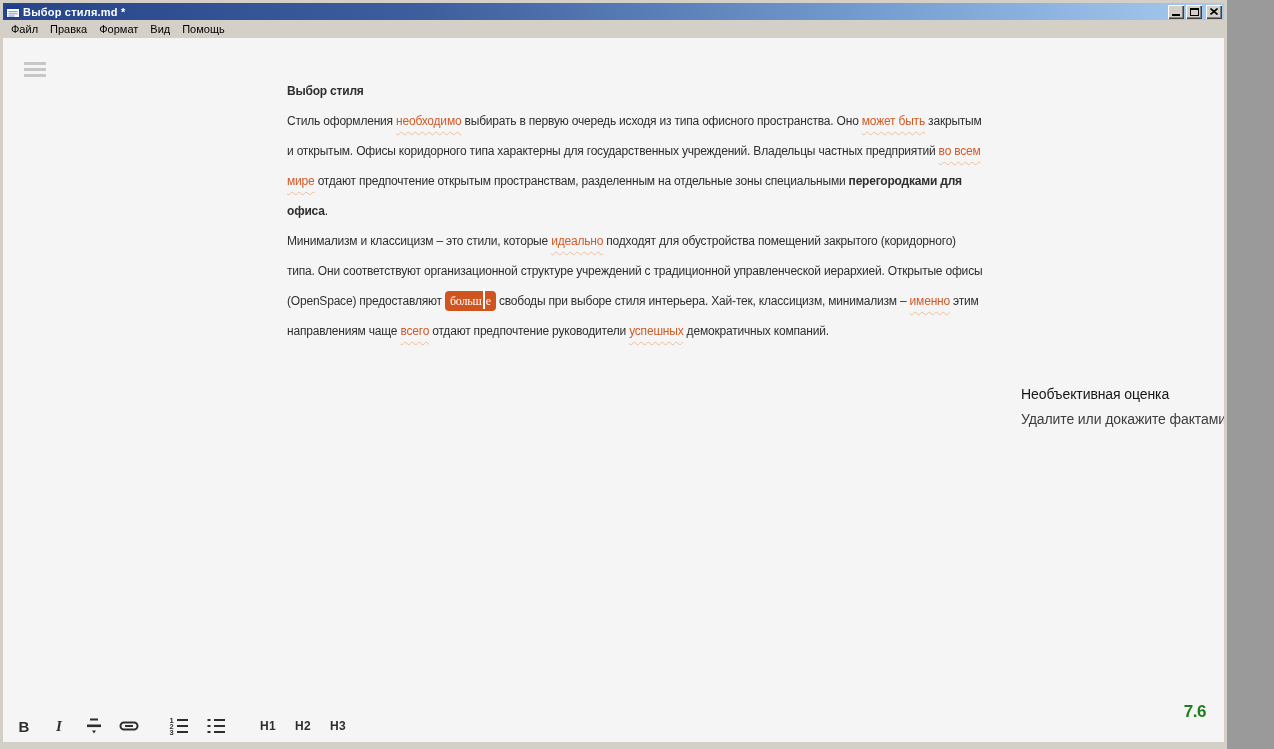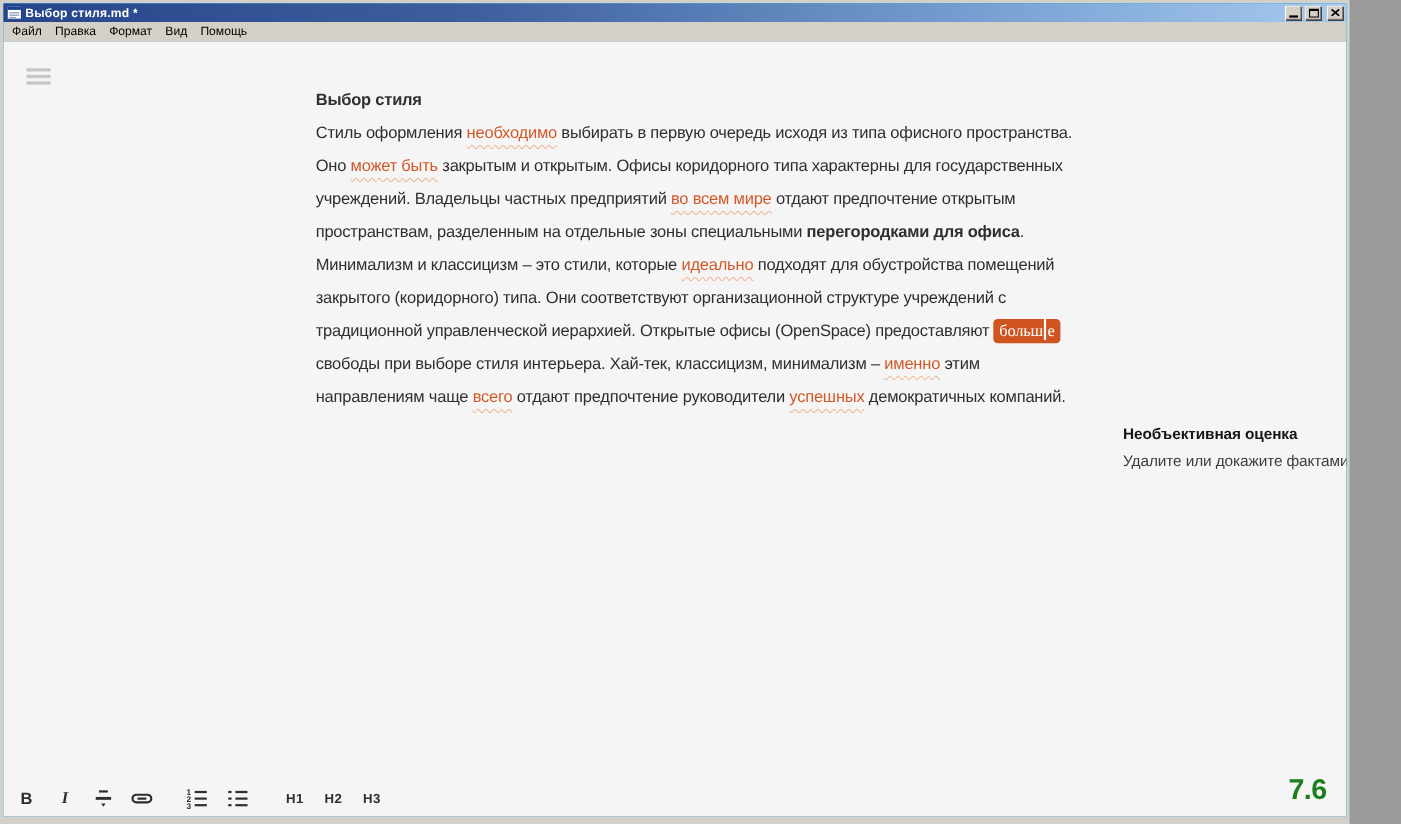--- a/index.html
+++ b/index.html
@@ -35,52 +35,52 @@
   }
   .menu-item{padding:2px 6px;cursor:default;}
   
   .content{position:absolute;top:35px;left:0;right:0;bottom:0;background:#f6f5f6;}
   .hamburger{position:absolute;left:21px;top:24px;width:22px;height:15px;
     display:flex;flex-direction:column;justify-content:space-between;cursor:pointer;background:none;border:none;padding:0;}
   .hamburger i{display:block;height:3px;background:#c7c7c7;}
   
   .editor{
     position:absolute;left:284px;top:38px;width:698px;
-    font-size:15px;line-height:30px;letter-spacing:-0.2px;color:#2f2f2f;cursor:text;
+    font-size:12px;line-height:30px;letter-spacing:-0.2px;color:#2f2f2f;cursor:text;
   }
   .editor p{margin:0;}
   .editor .b{font-weight:700;}
   .editor .mark{
     color:#d05a28;
     text-decoration:underline;text-decoration-style:wavy;
     text-decoration-color:#ecbd9d;text-decoration-thickness:1px;text-underline-offset:6px;
     cursor:pointer;
   }
   .editor .sel{
     background:#cf5420;color:#fff;border-radius:4px;padding:3px 5px;
     cursor:pointer;white-space:nowrap;font-family:Liberation Serif, serif;
   }
   .caret{display:inline-block;width:2px;height:21px;background:#fff;vertical-align:-4px;margin:0 1px;}
   
   .annotation{position:absolute;left:1018px;top:348px;width:245px;font-size:14px;cursor:pointer;}
-  .annotation .t{font-weight:700;color:#161616;letter-spacing:-0.1px;}
+  .annotation .t{font-weight:400;color:#161616;letter-spacing:-0.1px;}
   .annotation .s{margin-top:9px;color:#3d3d3d;letter-spacing:-0.1px;}
   
   .toolbar{position:absolute;left:9px;top:675px;height:26px;display:flex;align-items:center;}
   .tb{
     width:24px;height:24px;background:none;border:none;padding:0;margin:0;
     display:flex;align-items:center;justify-content:center;color:#2e2e2e;cursor:pointer;
   }
   .tb.bold-b{font-size:15px;font-weight:700;font-family:"Liberation Sans",sans-serif;}
   .tb.italic-i{font-size:15px;font-weight:700;font-style:italic;font-family:"Liberation Serif","DejaVu Serif",serif;}
   .tb.h{width:28px;font-size:12px;font-weight:700;letter-spacing:.3px;}
   .ml11{margin-left:11px;} .ml26{margin-left:26px;} .ml13{margin-left:13px;} .ml7{margin-left:7px;}
   .tb svg{display:block;}
   
-  .score{position:absolute;top:664px;right:18px;font-size:26px;font-weight:700;color:#1e7d1e;cursor:pointer;letter-spacing:-0.5px;}
+  .score{position:absolute;top:664px;right:18px;font-size:17px;font-weight:700;color:#1e7d1e;cursor:pointer;letter-spacing:-0.5px;}
 </style>
 </head>
 <body>
 
 <div class="window">
 
   <div class="titlebar">
     <svg class="win-icon" viewBox="0 0 14 13">
       <rect x="0.5" y="0.5" width="13" height="12" fill="#ffffff" stroke="#1b3e8f"></rect>
       <rect x="1" y="1" width="12" height="3" fill="#1b3e8f"></rect>

